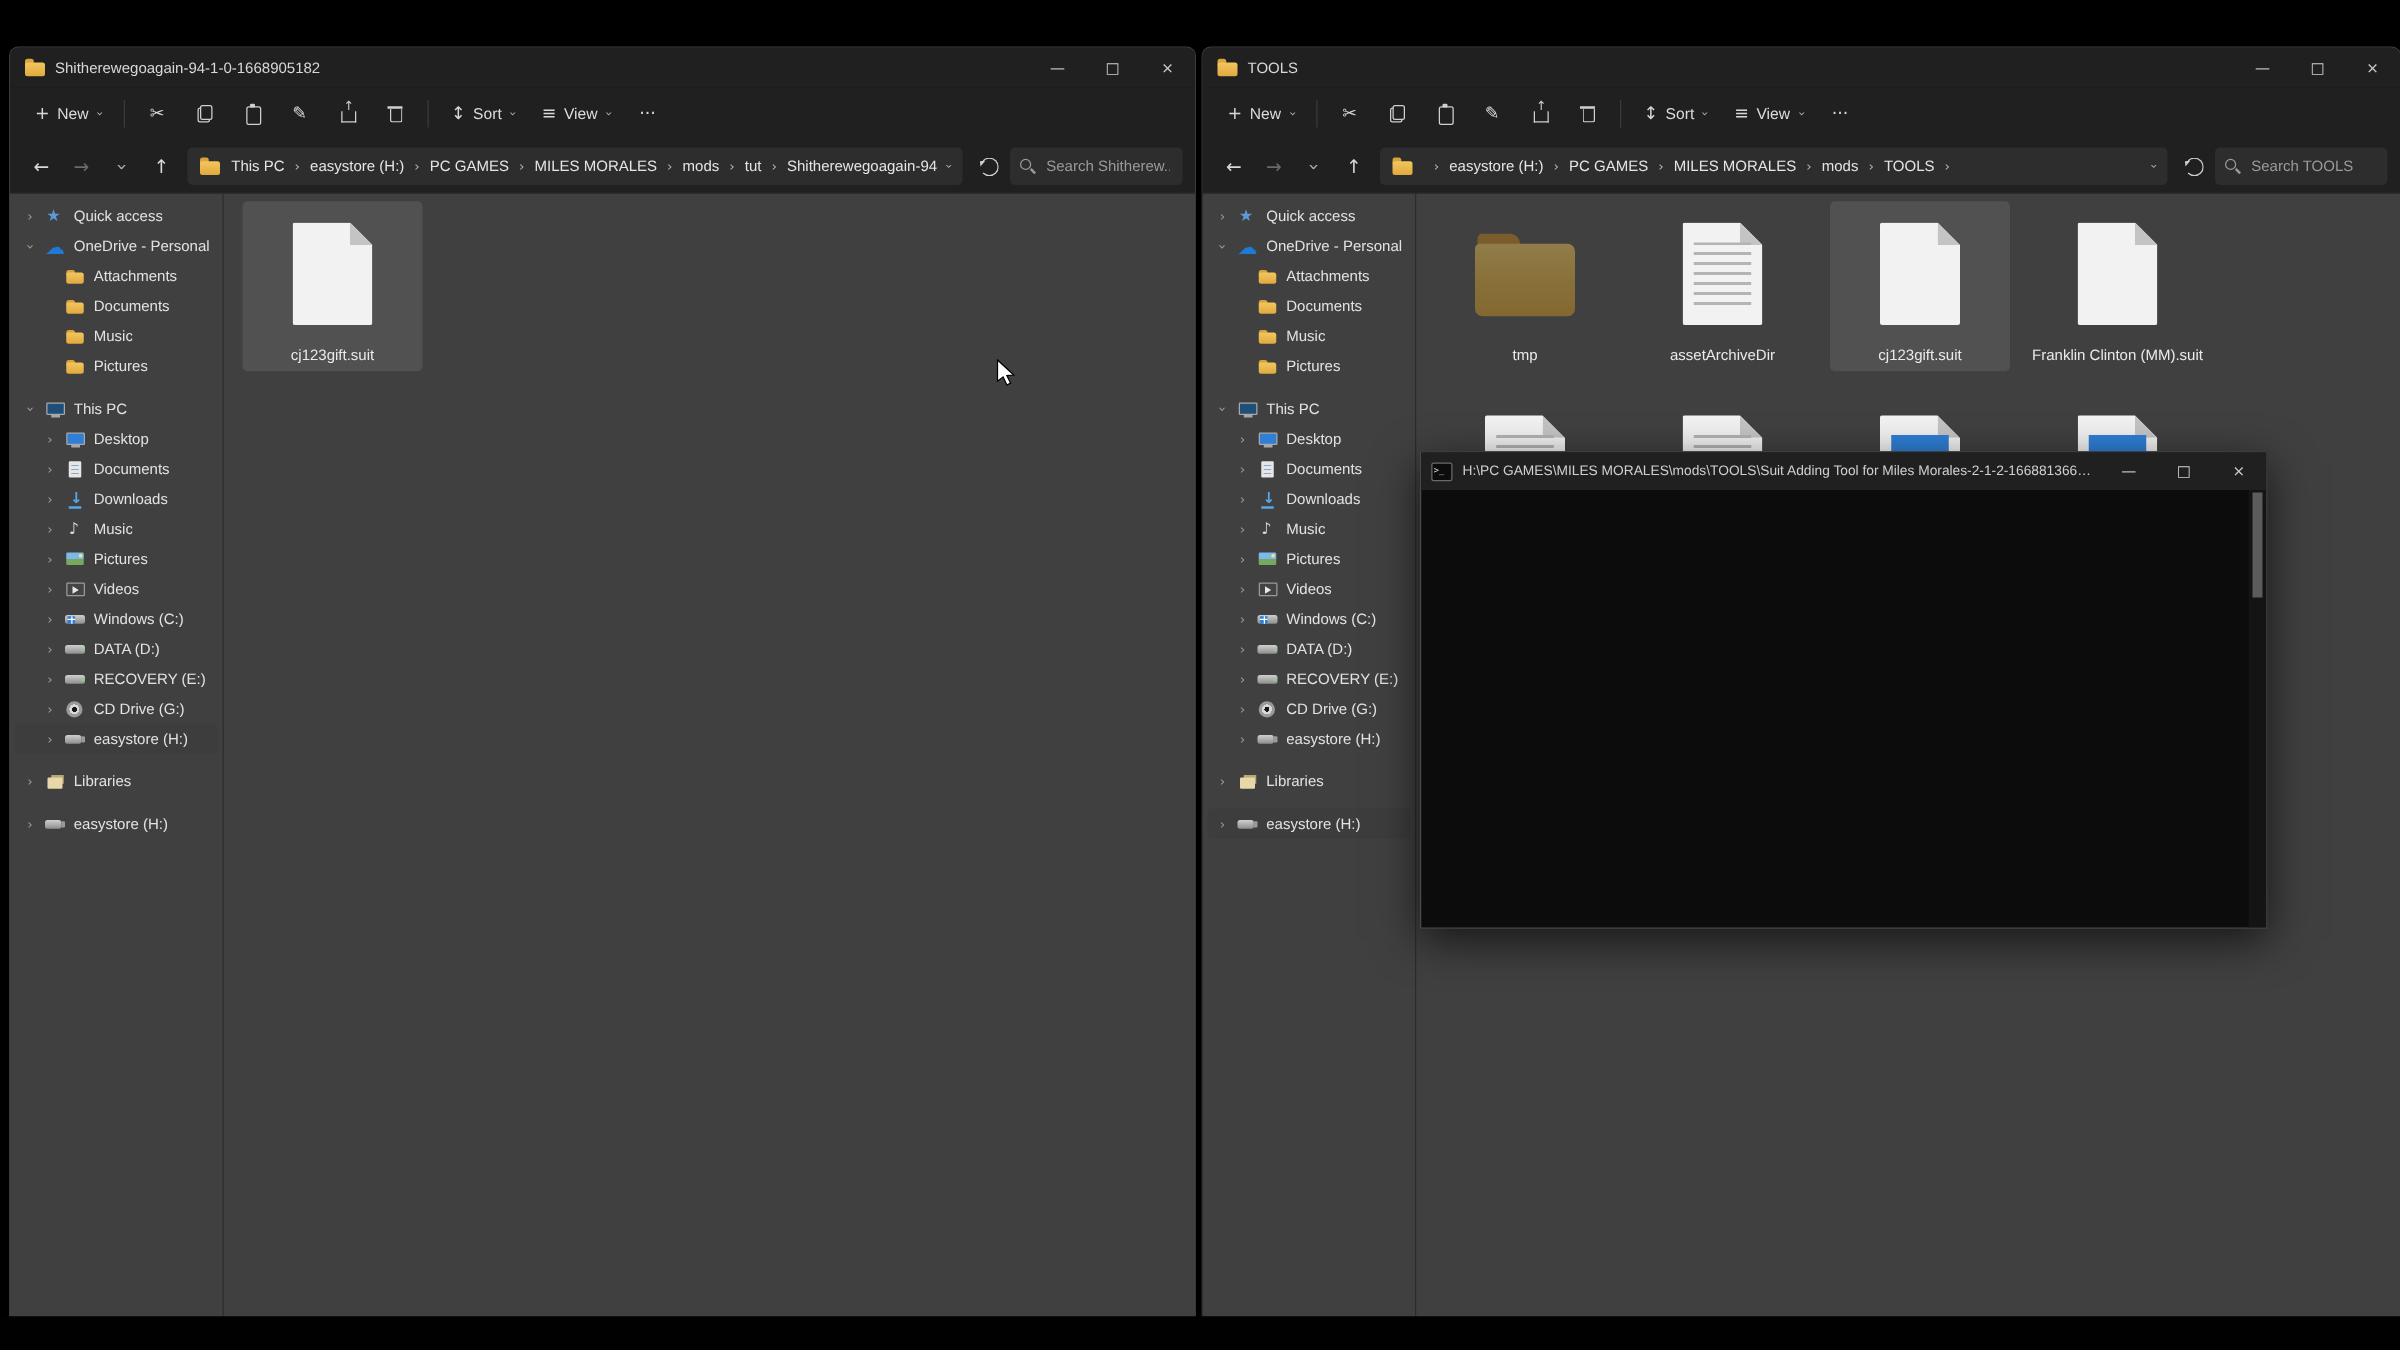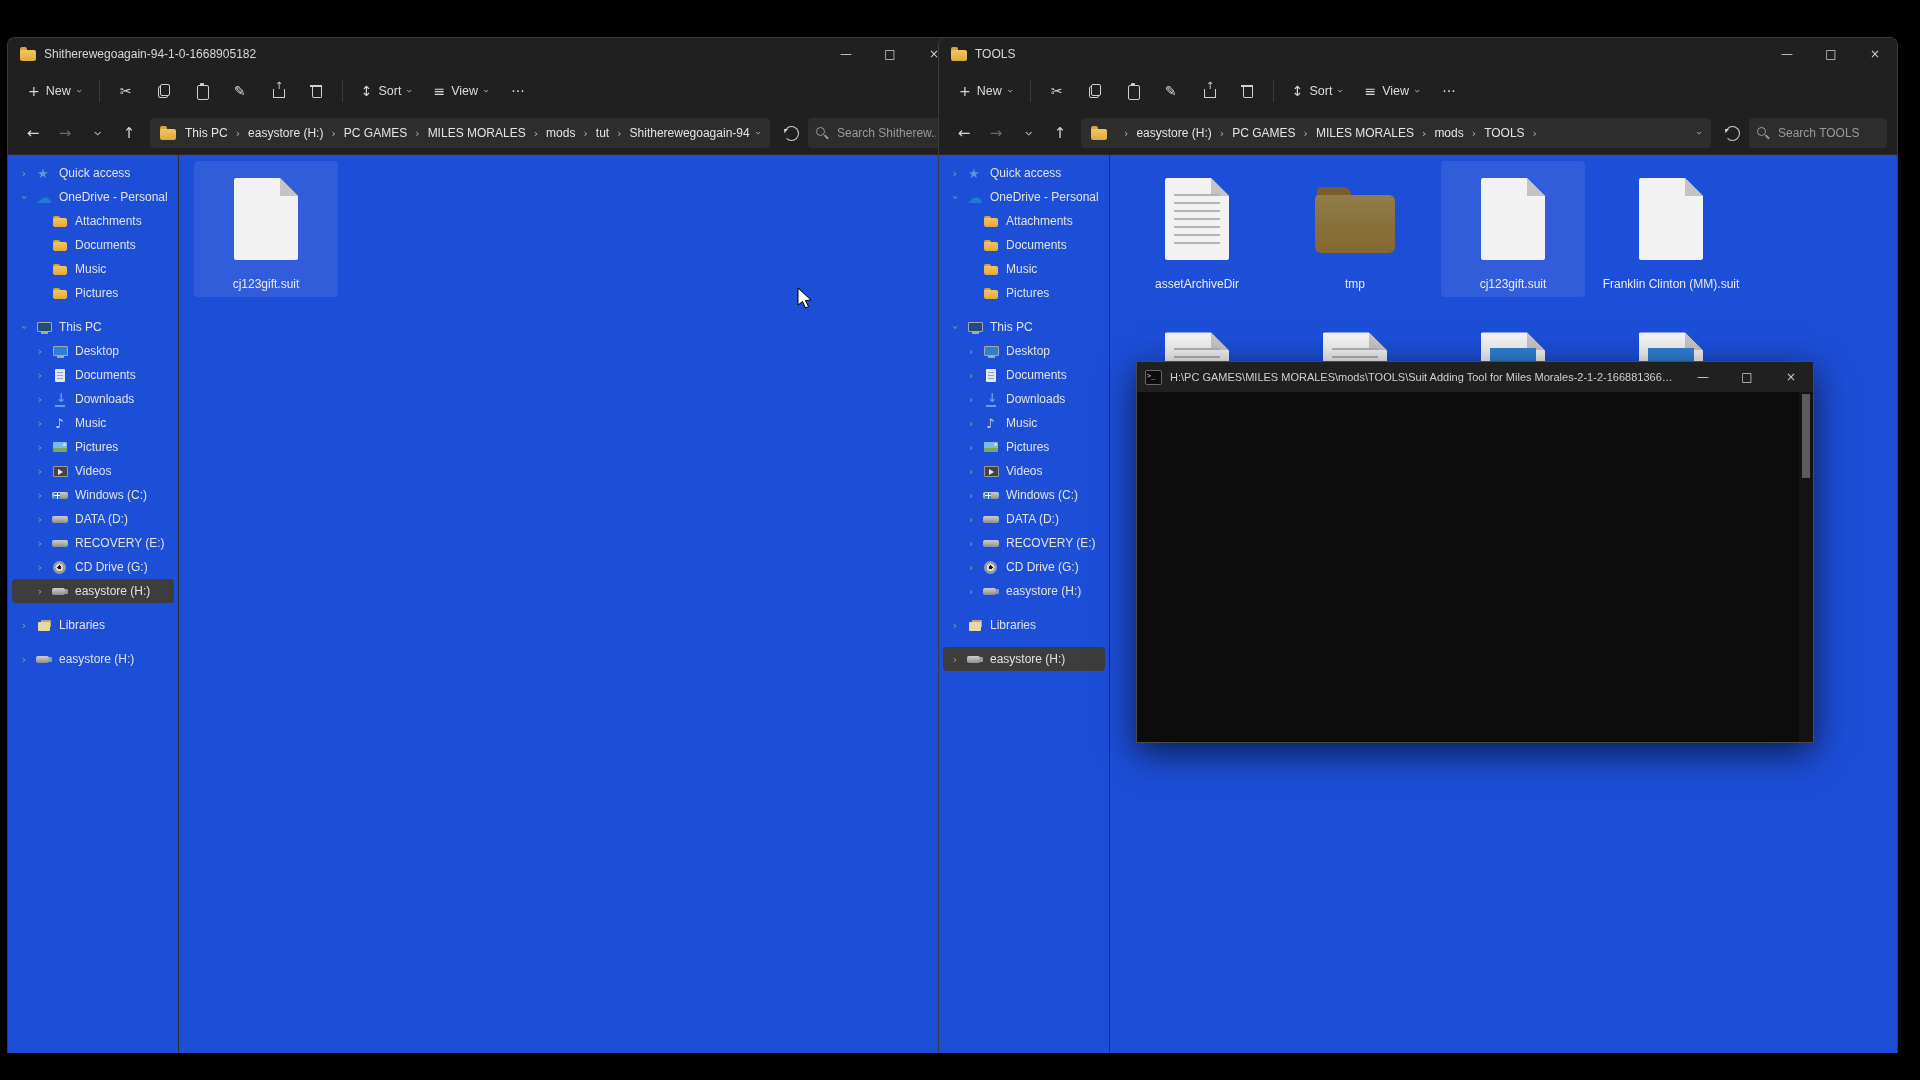--- a/index.html
+++ b/index.html
@@ -3,21 +3,21 @@
 <meta charset="utf-8">
 <style>
   html,body{margin:0;padding:0}
   body{width:1920px;height:1080px;background:#000;position:relative;overflow:hidden;
        font-family:"Liberation Sans","DejaVu Sans",sans-serif;color:#e8e8e8;-webkit-font-smoothing:antialiased}
 
   
   .window{position:absolute;top:37px;height:1016px;background:#171717;border:1px solid #3a3a3a;
           border-bottom:none;border-radius:8px 8px 0 0;display:flex;flex-direction:column;overflow:hidden}
   #win-left{left:7px;width:948px}
-  #win-right{left:938px;width:958px}
+  #win-right{left:961px;width:958px}
 
   .titlebar{height:32px;background:#202020;display:flex;align-items:center;padding-left:12px;gap:8px;flex:0 0 auto}
   .title-text{font-size:12px;color:#d8d8d8;white-space:nowrap;overflow:hidden}
   .win-controls{margin-left:auto;display:flex;height:100%}
   .wc{width:44px;height:100%;display:flex;align-items:center;justify-content:center;font-size:12px;color:#cfcfcf;
       font-family:"DejaVu Sans",sans-serif}
 
   .commandbar{height:42px;background:#202020;display:flex;align-items:center;padding:0 10px;gap:2px}
   .tb-drop{display:flex;align-items:center;gap:6px;padding:0 10px;height:30px;border-radius:4px;font-size:12.5px;color:#dcdcdc}
   .tb-btn{width:36px;height:30px;display:flex;align-items:center;justify-content:center;border-radius:4px}
@@ -55,21 +55,21 @@
   .crumbs{display:flex;align-items:center;overflow:hidden;white-space:nowrap}
   .crumb{display:flex;align-items:center;font-size:12px;color:#e4e4e4}
   .crumb-label{padding:2px 3px;border-radius:3px}
   .crumb-sep{padding:0 5px;color:#b4b4b4;font-size:11px;font-family:"DejaVu Sans",sans-serif}
   .addr-chev{margin-left:auto}
   .search-pill{width:122px;flex:0 0 122px;height:30px;background:#2d2d2d;border-radius:4px;display:flex;align-items:center;padding:0 8px;gap:6px}
   .search-input{flex:1;min-width:0;background:transparent;border:none;outline:none;color:#cfcfcf;font-size:12px;font-family:"Liberation Sans",sans-serif}
   .search-input::placeholder{color:#9a9a9a}
 
   
-  .win-body{flex:1;display:flex;background:#1d4ed8;overflow:hidden}
+  .win-body{flex:1;display:flex;background:#404040;overflow:hidden}
   .sidebar{width:170px;flex:0 0 170px;padding-top:6px;border-right:1px solid #2c2c2c;overflow:hidden}
   .side-item{display:flex;align-items:center;height:24px;gap:6px;padding-left:6px;margin:0 4px;border-radius:4px;font-size:12px;color:#e2e2e2;white-space:nowrap}
   .side-item.selected{background:#3d3d3d}
   .side-item.gap{margin-top:10px}
   .chev{width:12px;flex:0 0 12px;text-align:center;font-size:11px;color:#9a9a9a;font-family:"DejaVu Sans",sans-serif}
   .chev::before{content:"›";display:inline-block}
   .chev.open::before{transform:rotate(90deg)}
   .chev.hide::before{visibility:hidden}
   .slabel{overflow:hidden;text-overflow:ellipsis}
 
@@ -580,31 +580,31 @@
           <span class="slabel">Libraries</span>
         </div>
         <div class="side-item selected gap">
           <span class="chev"></span>
           <span class="sicon usb"></span>
           <span class="slabel">easystore (H:)</span>
         </div>
       </div>
     <div class="content">
 
+        <div class="tile dim">
+          <div class="ficon">
+            <div class="fglyph folder"></div>
+          </div>
+          <div class="flabel">tmp</div>
+        </div>
         <div class="tile">
           <div class="ficon">
             <div class="fglyph doc-text"></div>
           </div>
           <div class="flabel">assetArchiveDir</div>
-        </div>
-        <div class="tile dim">
-          <div class="ficon">
-            <div class="fglyph folder"></div>
-          </div>
-          <div class="flabel">tmp</div>
         </div>
         <div class="tile selected">
           <div class="ficon">
             <div class="fglyph doc-blank"></div>
           </div>
           <div class="flabel">cj123gift.suit</div>
         </div>
         <div class="tile">
           <div class="ficon">
             <div class="fglyph doc-blank"></div>

